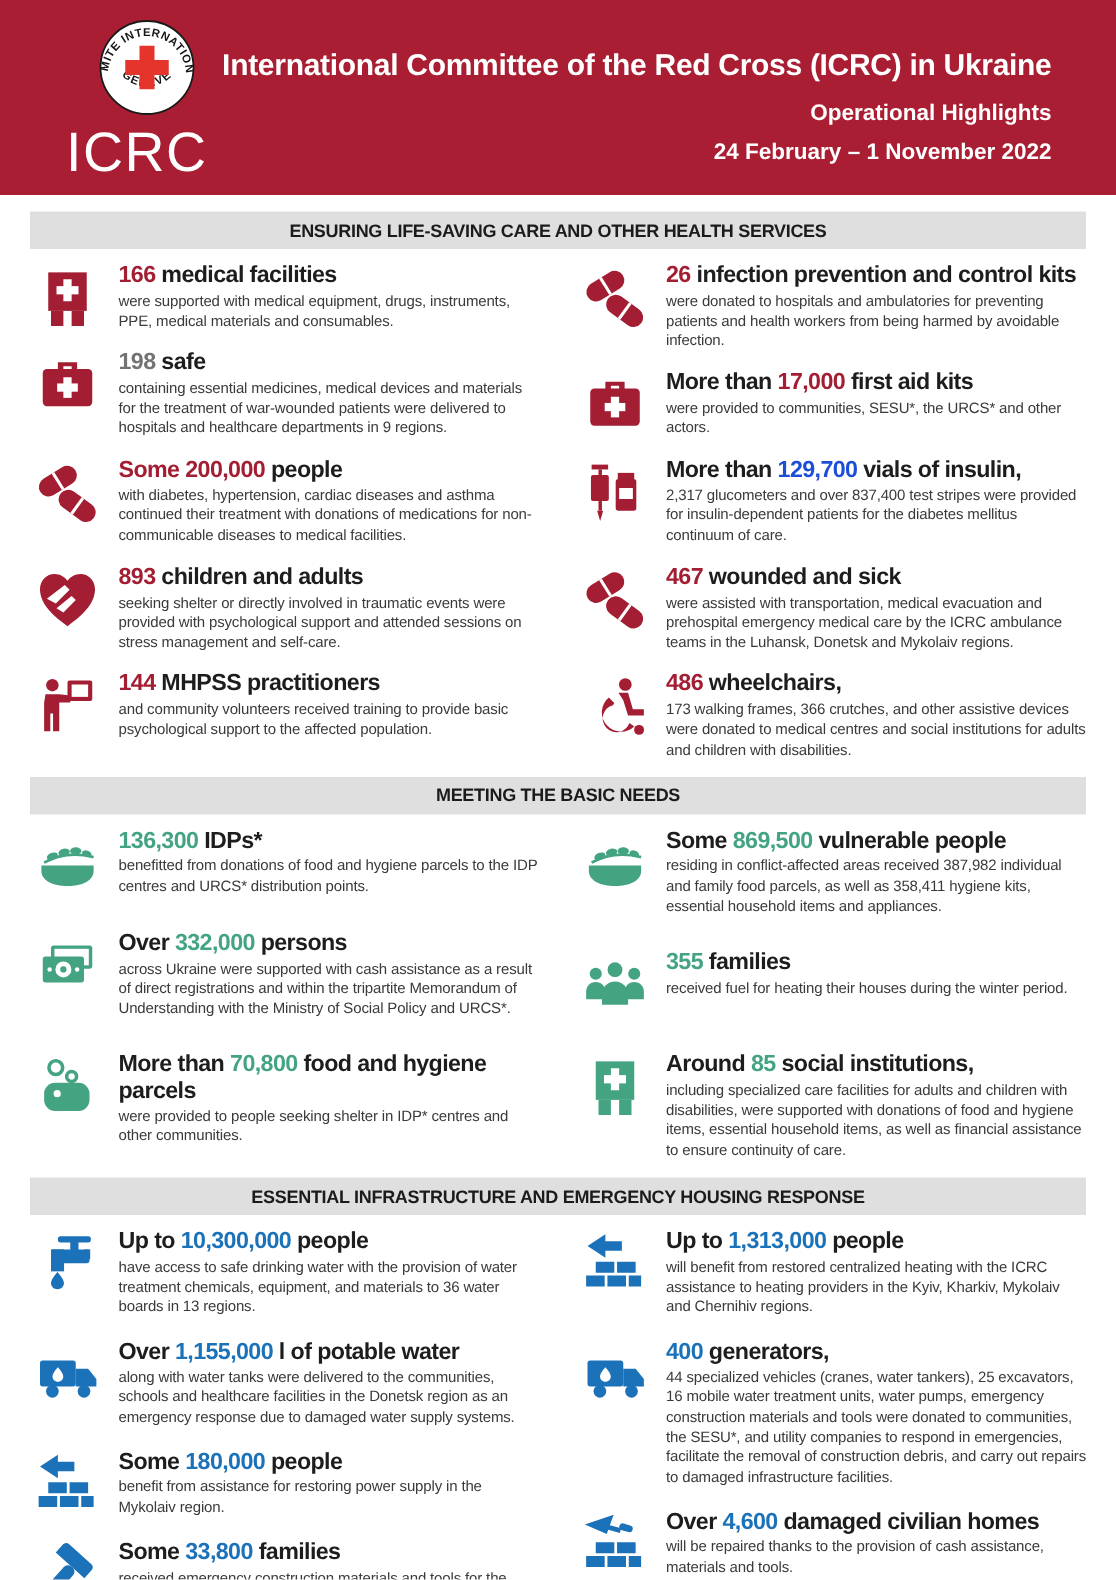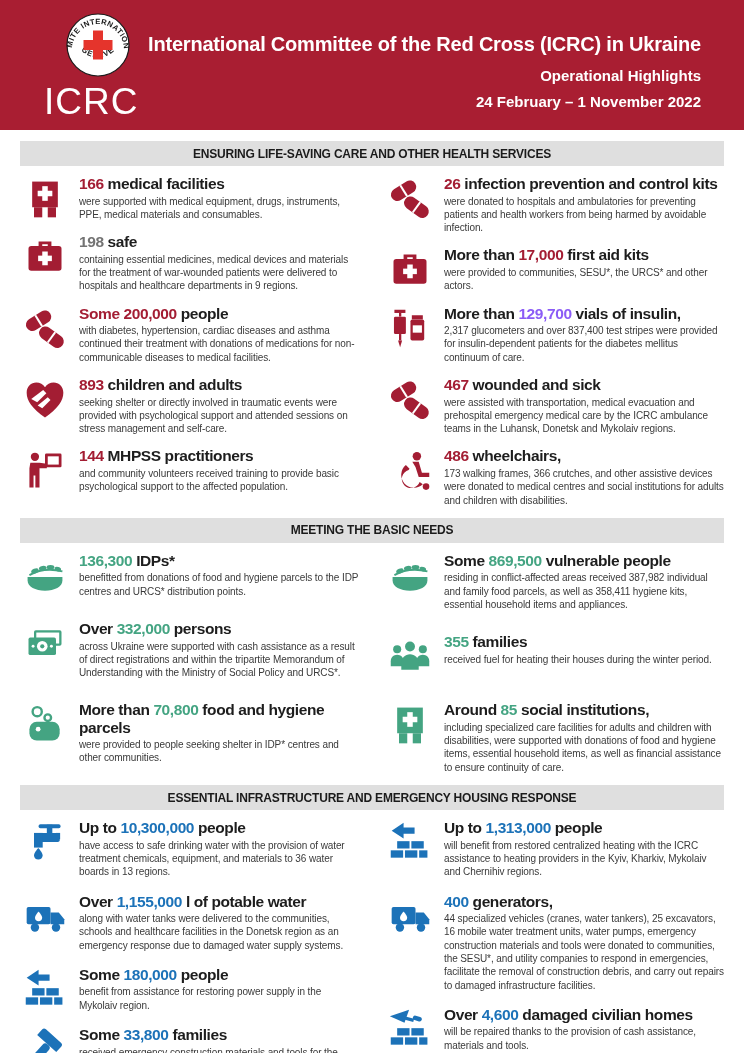--- a/index.html
+++ b/index.html
@@ -193,21 +193,21 @@
                   <rect x="12" y="6.5" width="2.5" height="4"></rect>
                   <rect x="6.5" y="10.5" width="13" height="19" rx="1.5"></rect>
                   <rect x="12" y="29.5" width="2.5" height="7"></rect>
                   <path d="M13.2 44l-2.2-7.5h4.4z"></path>
                   <rect x="26" y="9" width="12" height="4.5"></rect>
                   <rect x="24.5" y="13.5" width="15" height="23" rx="2"></rect>
                   <rect x="27" y="20" width="10" height="8" fill="#fff"></rect>
                 </svg>
               </span>
       <div class="item-text">
-        <div class="item-headline"><span class="pre">More than </span><span class="num" style="color: #8b5cf6;">129,700</span><span class="post"> vials of insulin,</span></div>
+        <div class="item-headline"><span class="pre">More than </span><span class="num" style="color: #1d4ed8;">129,700</span><span class="post"> vials of insulin,</span></div>
         <div class="item-body">2,317 glucometers and over 837,400 test stripes were provided for insulin-dependent patients for the diabetes mellitus continuum of care.</div>
       </div>
     </div>
             <div class="item">
       <span class="item-icon" style="color: rgb(163, 29, 51);">
                 <svg viewBox="0 0 48 48" fill="currentColor">
                   <g transform="rotate(-32 17 15)">
                     <rect x="2" y="8" width="30" height="14" rx="7"></rect>
                     <rect x="16" y="8" width="2.2" height="14" fill="#fff"></rect>
                   </g>

